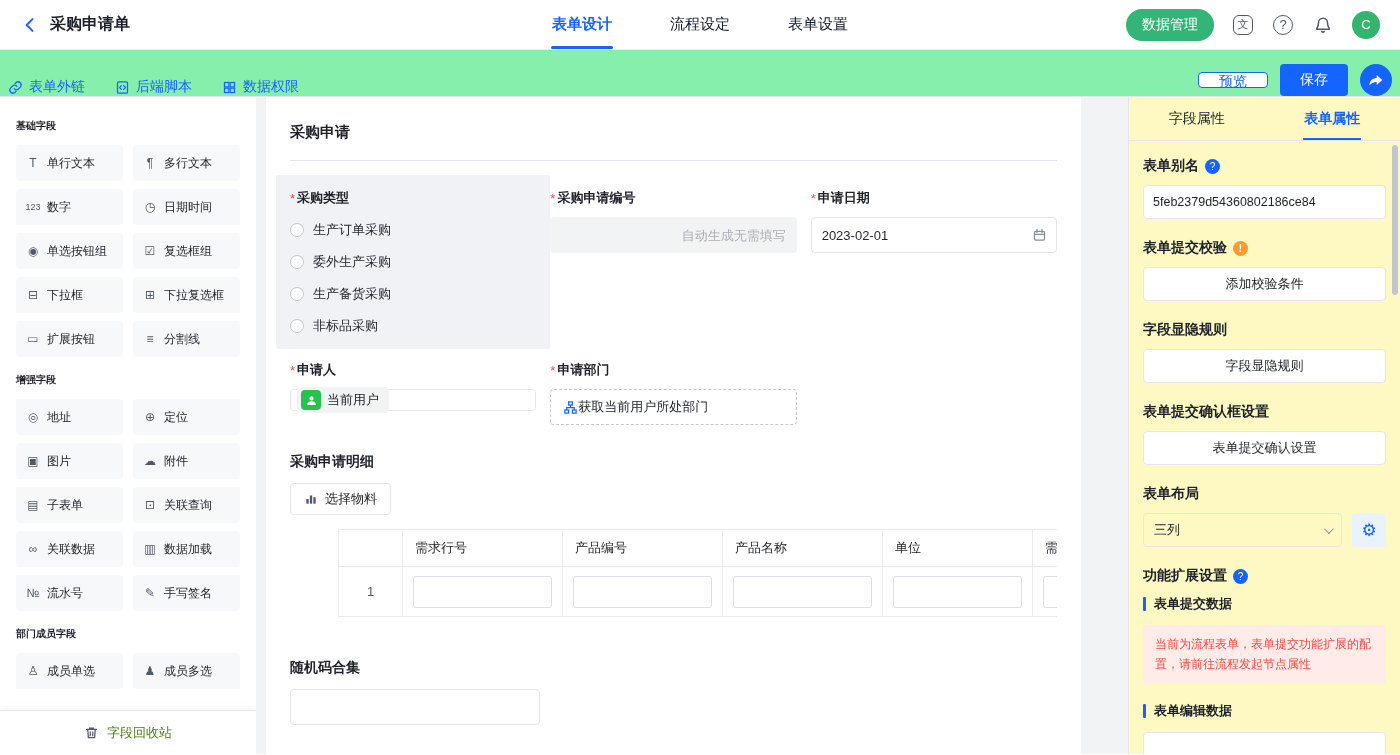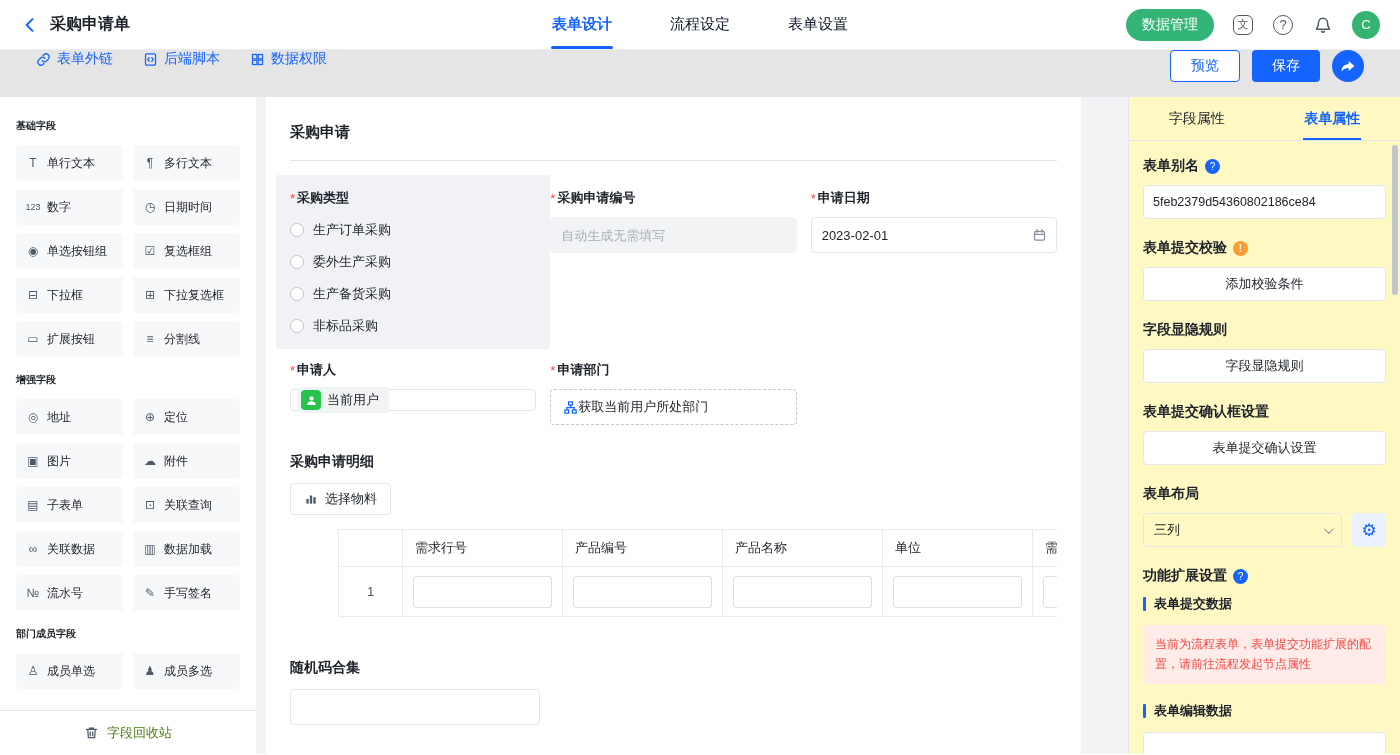--- a/index.html
+++ b/index.html
@@ -15,25 +15,25 @@
   .header-tab.active { color:#1664ff; font-weight:600; }
   .header-tab.active::after { content:""; position:absolute; bottom:0; left:50%; transform:translateX(-50%); width:62px; height:3px; background:#1664ff; border-radius:2px; }
   .header-right { margin-left:auto; display:flex; align-items:center; gap:18px; }
   .btn-green { background:#33b577; color:#fff; border:none; border-radius:16px; height:32px; padding:0 16px; font-size:14px; cursor:pointer; }
   .icon-round { width:22px; height:22px; display:flex; align-items:center; justify-content:center; color:#4e5969; cursor:pointer; }
   .lang-box { width:20px; height:20px; border:1.6px solid #4e5969; border-radius:6px; font-size:11px; display:flex; align-items:center; justify-content:center; }
   .help-circle { width:20px; height:20px; border:1.6px solid #4e5969; border-radius:50%; font-size:13px; display:flex; align-items:center; justify-content:center; }
   .avatar { width:28px; height:28px; border-radius:50%; background:#35b46f; color:#fff; display:flex; align-items:center; justify-content:center; font-size:13px; cursor:pointer; }
 
   
-  .subbar { height:47px; border-bottom:1px solid #e5e6eb; display:flex; align-items:flex-start; padding:0 36px; background:#e5e5e5; }
+  .subbar { height:47px; border-bottom:1px solid #e5e6eb; display:flex; align-items:flex-end; padding:0 8px; background:#86efac; }
   .subbar-links { display:flex; gap:30px; }
   .subbar-link { color:#1664ff; font-size:14px; display:flex; align-items:center; gap:6px; cursor:pointer; }
   .subbar-right { margin-left:auto; display:flex; align-items:center; gap:12px; }
-  .btn-outline-blue { border:1px solid #1664ff; color:#1664ff; background:#fff; border-radius:4px; height:32px; padding:0 20px; font-size:14px; cursor:pointer; }
+  .btn-outline-blue { border:1px solid #1664ff; color:#1664ff; background:#fff; border-radius:4px; height:16px; padding:0 20px; font-size:14px; cursor:pointer; }
   .btn-blue { background:#1664ff; color:#fff; border:none; border-radius:4px; height:32px; padding:0 20px; font-size:14px; cursor:pointer; }
   .btn-circle-blue { width:32px; height:32px; border-radius:50%; background:#1664ff; display:flex; align-items:center; justify-content:center; cursor:pointer; }
 
   
   .main { display:flex; height:657px; }
 
   
   .sidebar { width:256px; background:#fff; position:relative; overflow:hidden; flex-shrink:0; }
   .sidebar-inner { padding:14px 16px 0; }
   .section-title { font-size:10px; font-weight:700; margin:8px 0 12px; }
@@ -46,21 +46,21 @@
   .canvas { flex:1; background:#f2f3f5; overflow:hidden; display:flex; }
   .form-card { background:#fff; width:815px; margin-left:10px; padding:26px 24px 0; min-height:700px; }
   .form-title { font-size:15px; font-weight:700; padding:0 0 18px; border-bottom:1px solid #e5e6eb; }
   .grid3 { display:grid; grid-template-columns:1fr 1fr 1fr; column-gap:14px; margin-top:28px; }
   .field-label { font-size:13px; font-weight:600; margin-bottom:10px; display:flex; align-items:center; }
   .req { color:#f54a45; margin-right:2px; font-weight:400; }
   .selected-field { background:#f1f2f6; border-radius:2px; margin:-14px; padding:14px; }
   .radio-row { display:flex; align-items:center; gap:9px; margin-top:14px; font-size:13px; cursor:pointer; }
   .radio-circle { width:14px; height:14px; border:1px solid #c2c7d0; border-radius:50%; background:#fff; flex-shrink:0; }
   .input { width:100%; height:36px; border:1px solid #e5e6eb; border-radius:4px; padding:0 10px; font-size:13px; color:#1d2129; outline:none; background:#fff; }
-  .input.disabled { background:#f2f3f5; border-color:#f2f3f5; }
+  .input.disabled { background:#f2f3f5; border-color:#f2f3f5;text-align:right; }
   .input::placeholder { color:#a9aeb8; }
   .date-wrap { position:relative; }
   .date-wrap .cal-icon { position:absolute; right:10px; top:50%; transform:translateY(-50%); display:flex; }
   .value-box { height:22px; border:1px solid #e5e6eb; border-radius:4px; display:flex; align-items:center; padding:0 6px; background:#fff;text-align:right; }
   .user-tag { display:flex; align-items:center; gap:6px; background:#f2f3f5; border-radius:3px; padding:3px 10px 3px 4px; font-size:13px; }
   .user-tag-icon { width:20px; height:20px; background:#27c24c; border-radius:4px; display:flex; align-items:center; justify-content:center; }
   .dept-box { height:36px; border:1px dashed #c2c7d0; border-radius:4px; display:flex; align-items:center; padding:0 12px; background:#fff; font-size:13px; }
   .section-label { font-size:14px; font-weight:700; margin-top:28px; }
   .btn-material { display:inline-flex; align-items:center; gap:7px; border:1px solid #e5e6eb; border-radius:4px; height:32px; padding:0 13px; background:#fff; font-size:13px; cursor:pointer; margin-top:12px; color:#1d2129; }
   .table-wrap { margin-top:14px; overflow:hidden;padding-left:48px; }

